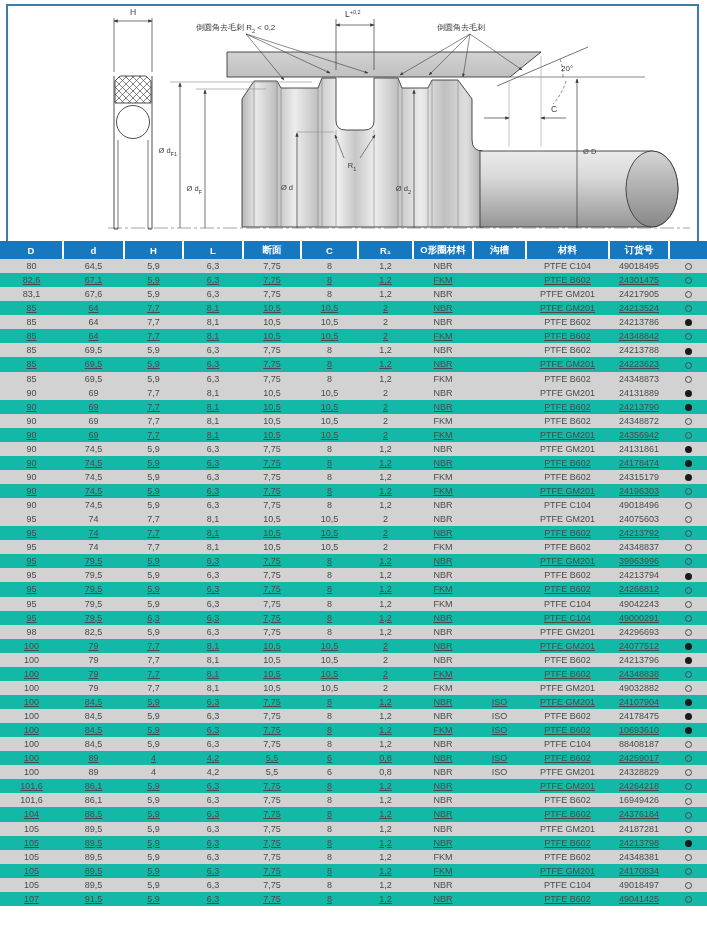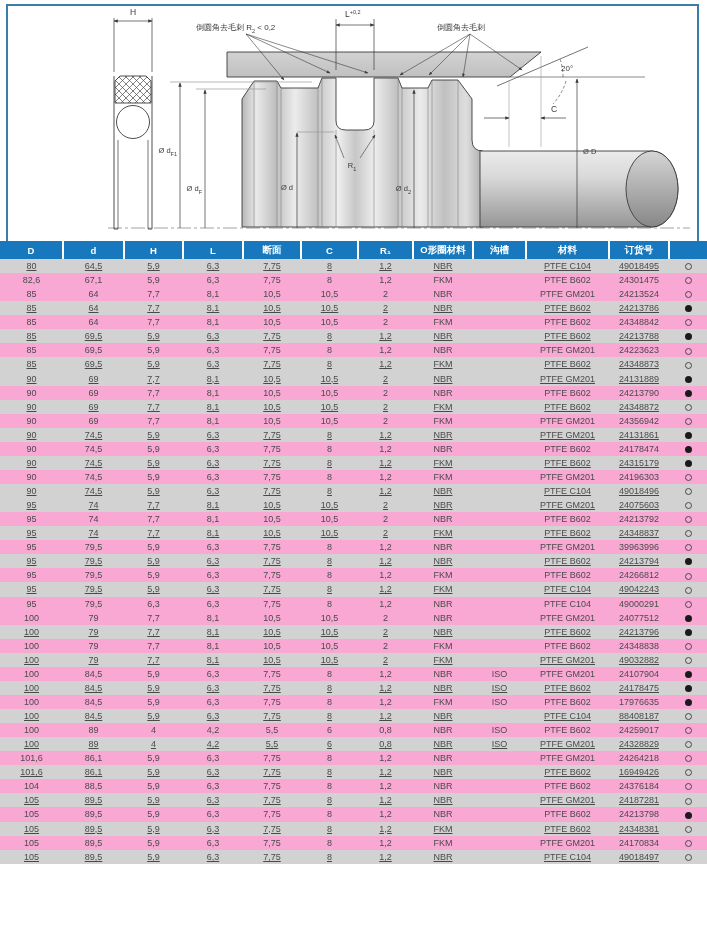--- a/index.html
+++ b/index.html
@@ -7,22 +7,22 @@
         font-family:"Liberation Sans",sans-serif;}
   .diagram{position:absolute;left:0;top:0;width:707px;height:241px;background:#fff;}
   .diagram svg{display:block;}
   table.dim{position:absolute;left:0;top:241px;width:707px;border-collapse:collapse;
         table-layout:fixed;font-size:9px;color:#4a4a4a;}
   table.dim thead th{background:#1778bd;color:#fff;font-weight:bold;font-size:9.5px;
         height:18px;padding:0;text-align:center;border-left:2px solid #fff;vertical-align:middle;}
   table.dim thead th:first-child{border-left:none;}
   table.dim tbody td{height:14.07px;padding:0;text-align:center;vertical-align:middle;
         white-space:nowrap;overflow:hidden;}
-  table.dim tbody tr.odd{background:#d2d2d2;text-decoration:underline;}
-  table.dim tbody tr.even{background:#f9a8d4;}
+  table.dim tbody tr.odd{background:#d2d2d2;}
+  table.dim tbody tr.even{background:#14b8a6;text-decoration:underline;}
   .dot{display:inline-block;border-radius:50%;vertical-align:middle;}
   .dot.open{width:5px;height:5px;border:1px solid #4a4a4a;background:transparent;}
   .dot.filled{width:7px;height:7px;background:#1a1a1a;}
 </style>
 </head>
 <body>
 
 <div class="page">
 
   <div class="diagram">
@@ -226,20 +226,34 @@
           <td>6,3</td>
           <td>7,75</td>
           <td>8</td>
           <td>1,2</td>
           <td>FKM</td>
           <td></td>
           <td>PTFE B602</td>
           <td>24301475</td>
           <td><span class="dot open"></span></td>
         </tr>
+        <tr class="odd">
+          <td>83,1</td>
+          <td>67,6</td>
+          <td>5,9</td>
+          <td>6,3</td>
+          <td>7,75</td>
+          <td>8</td>
+          <td>1,2</td>
+          <td>NBR</td>
+          <td></td>
+          <td>PTFE GM201</td>
+          <td>24217905</td>
+          <td><span class="dot open"></span></td>
+        </tr>
         <tr class="even">
           <td>85</td>
           <td>64</td>
           <td>7,7</td>
           <td>8,1</td>
           <td>10,5</td>
           <td>10,5</td>
           <td>2</td>
           <td>NBR</td>
           <td></td>
@@ -548,20 +562,34 @@
           <td>6,3</td>
           <td>7,75</td>
           <td>8</td>
           <td>1,2</td>
           <td>NBR</td>
           <td></td>
           <td>PTFE C104</td>
           <td>49000291</td>
           <td><span class="dot open"></span></td>
         </tr>
+        <tr class="odd">
+          <td>98</td>
+          <td>82,5</td>
+          <td>5,9</td>
+          <td>6,3</td>
+          <td>7,75</td>
+          <td>8</td>
+          <td>1,2</td>
+          <td>NBR</td>
+          <td></td>
+          <td>PTFE GM201</td>
+          <td>24296693</td>
+          <td><span class="dot open"></span></td>
+        </tr>
         <tr class="even">
           <td>100</td>
           <td>79</td>
           <td>7,7</td>
           <td>8,1</td>
           <td>10,5</td>
           <td>10,5</td>
           <td>2</td>
           <td>NBR</td>
           <td></td>
@@ -643,21 +671,21 @@
           <td>100</td>
           <td>84,5</td>
           <td>5,9</td>
           <td>6,3</td>
           <td>7,75</td>
           <td>8</td>
           <td>1,2</td>
           <td>FKM</td>
           <td>ISO</td>
           <td>PTFE B602</td>
-          <td>17976635</td>
+          <td>10693610</td>
           <td><span class="dot filled"></span></td>
         </tr>
         <tr class="odd">
           <td>100</td>
           <td>84,5</td>
           <td>5,9</td>
           <td>6,3</td>
           <td>7,75</td>
           <td>8</td>
           <td>1,2</td>
@@ -800,16 +828,30 @@
           <td>6,3</td>
           <td>7,75</td>
           <td>8</td>
           <td>1,2</td>
           <td>NBR</td>
           <td></td>
           <td>PTFE C104</td>
           <td>49018497</td>
           <td><span class="dot open"></span></td>
         </tr>
+        <tr class="even">
+          <td>107</td>
+          <td>91,5</td>
+          <td>5,9</td>
+          <td>6,3</td>
+          <td>7,75</td>
+          <td>8</td>
+          <td>1,2</td>
+          <td>NBR</td>
+          <td></td>
+          <td>PTFE B602</td>
+          <td>49041425</td>
+          <td><span class="dot open"></span></td>
+        </tr>
       </tbody>
   </table>
 
 </div>
 
 </body></html>

